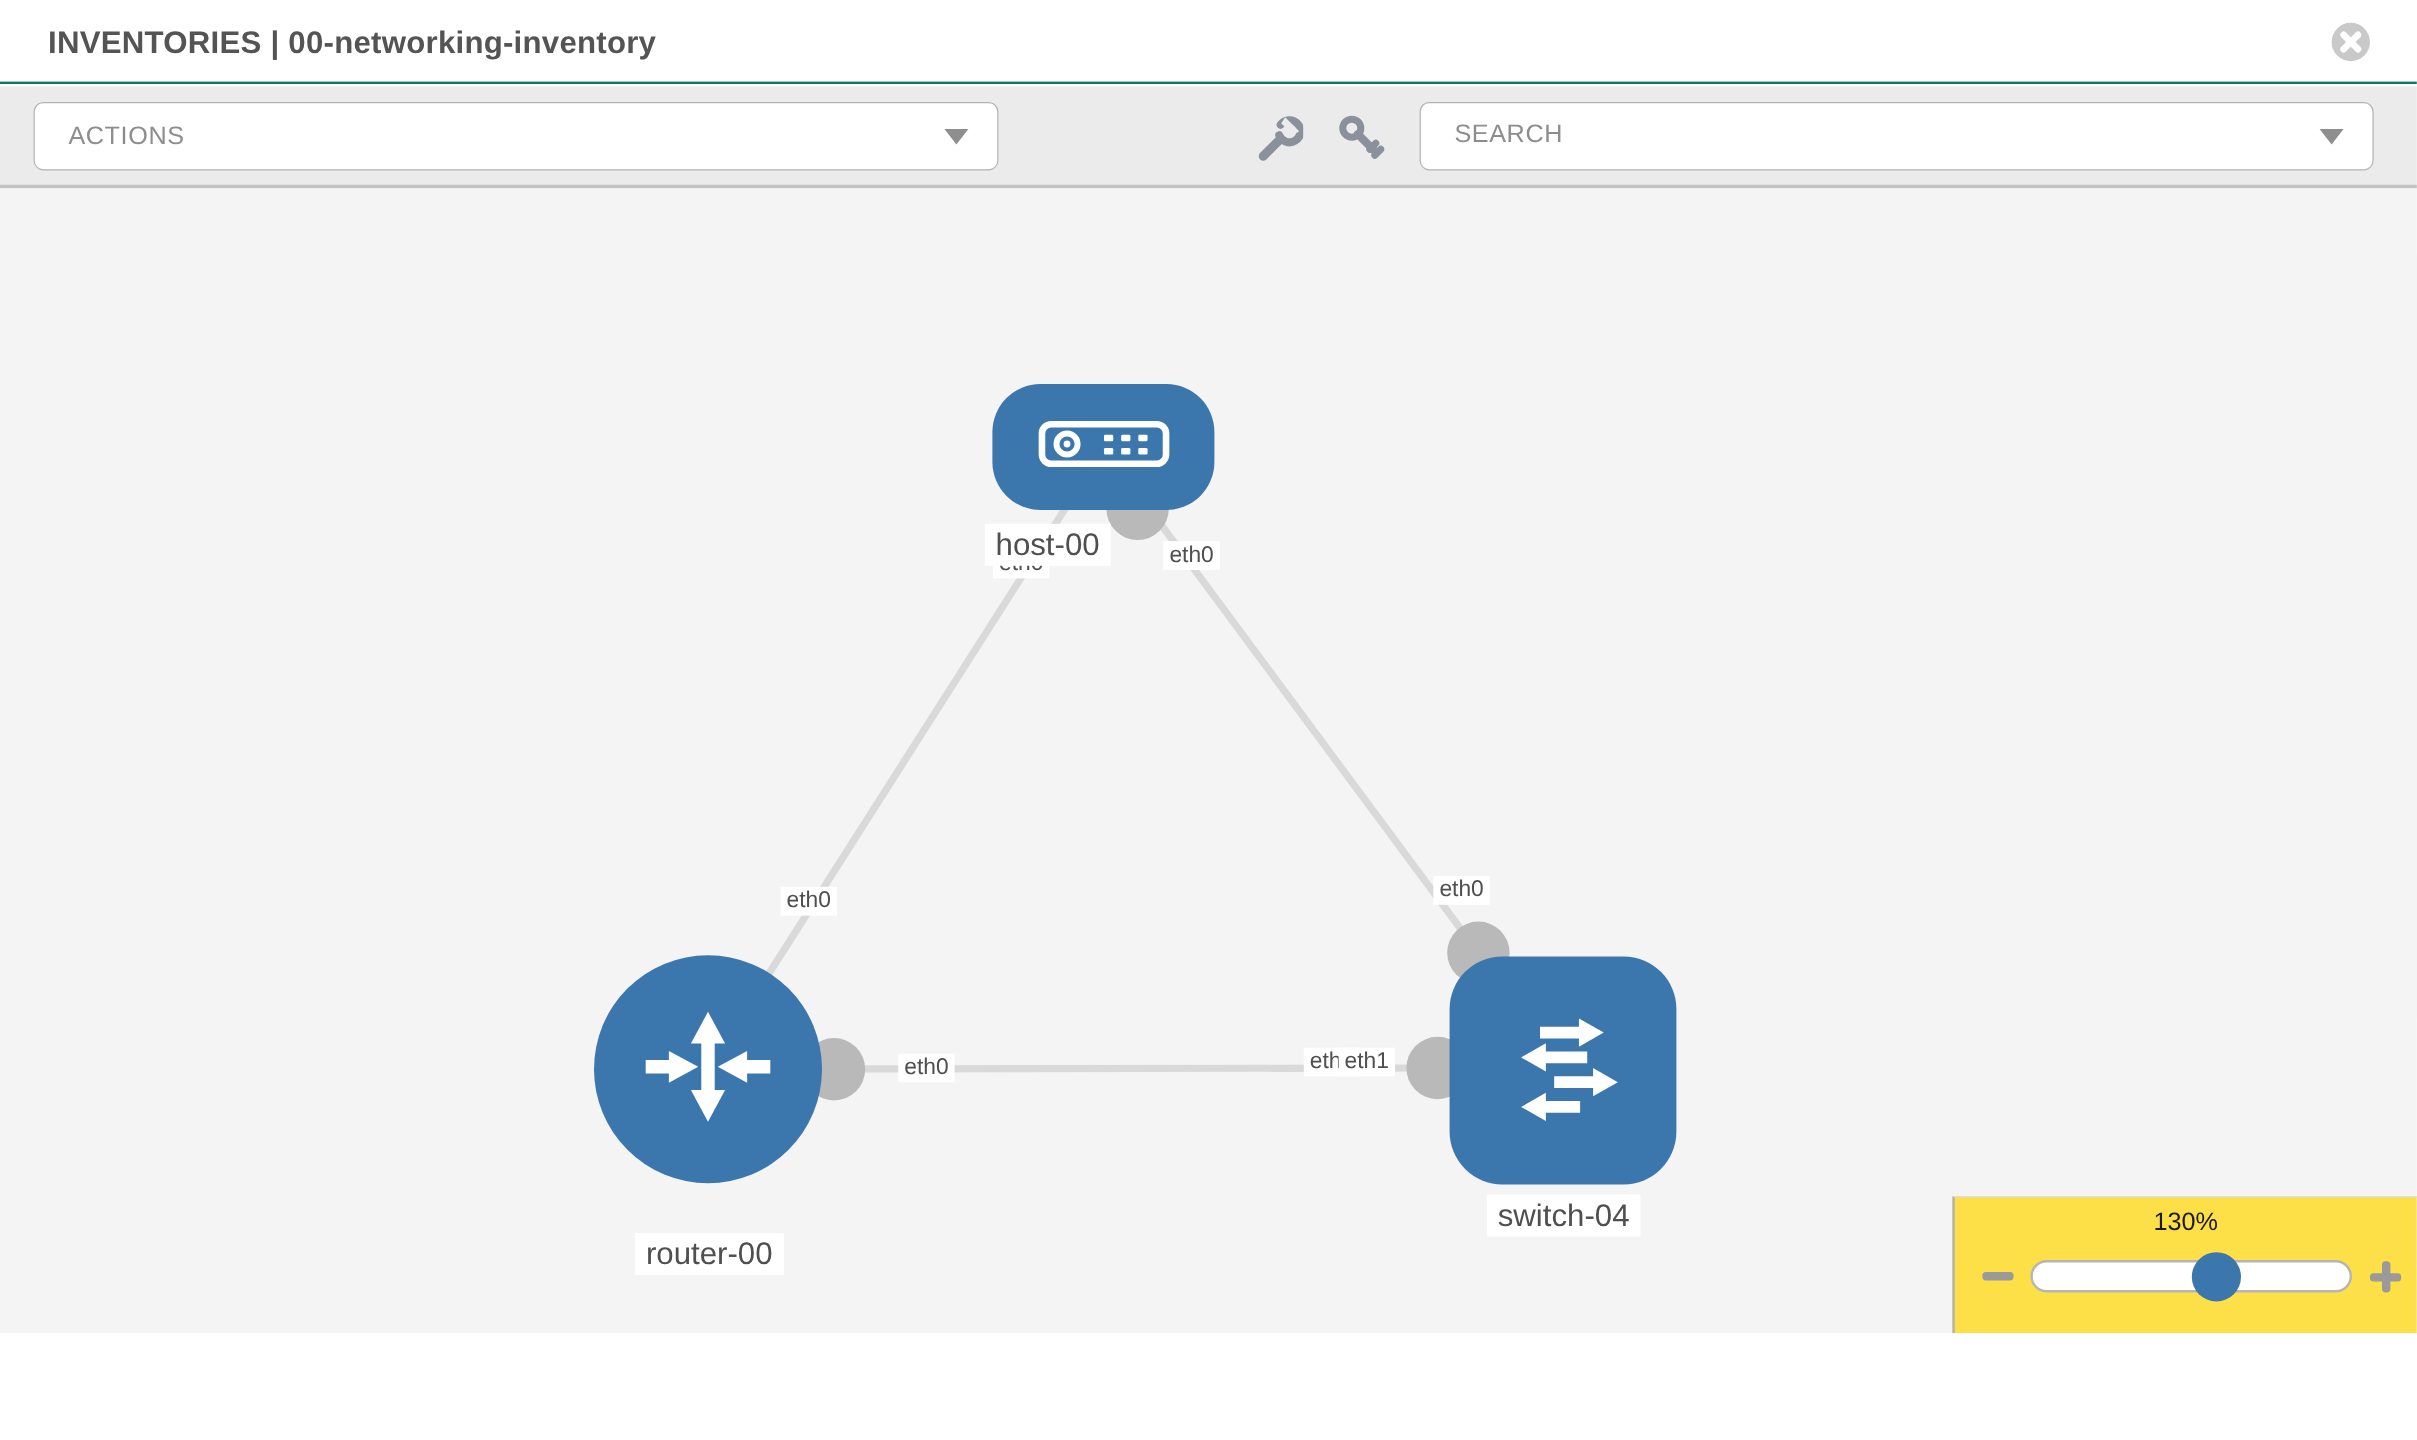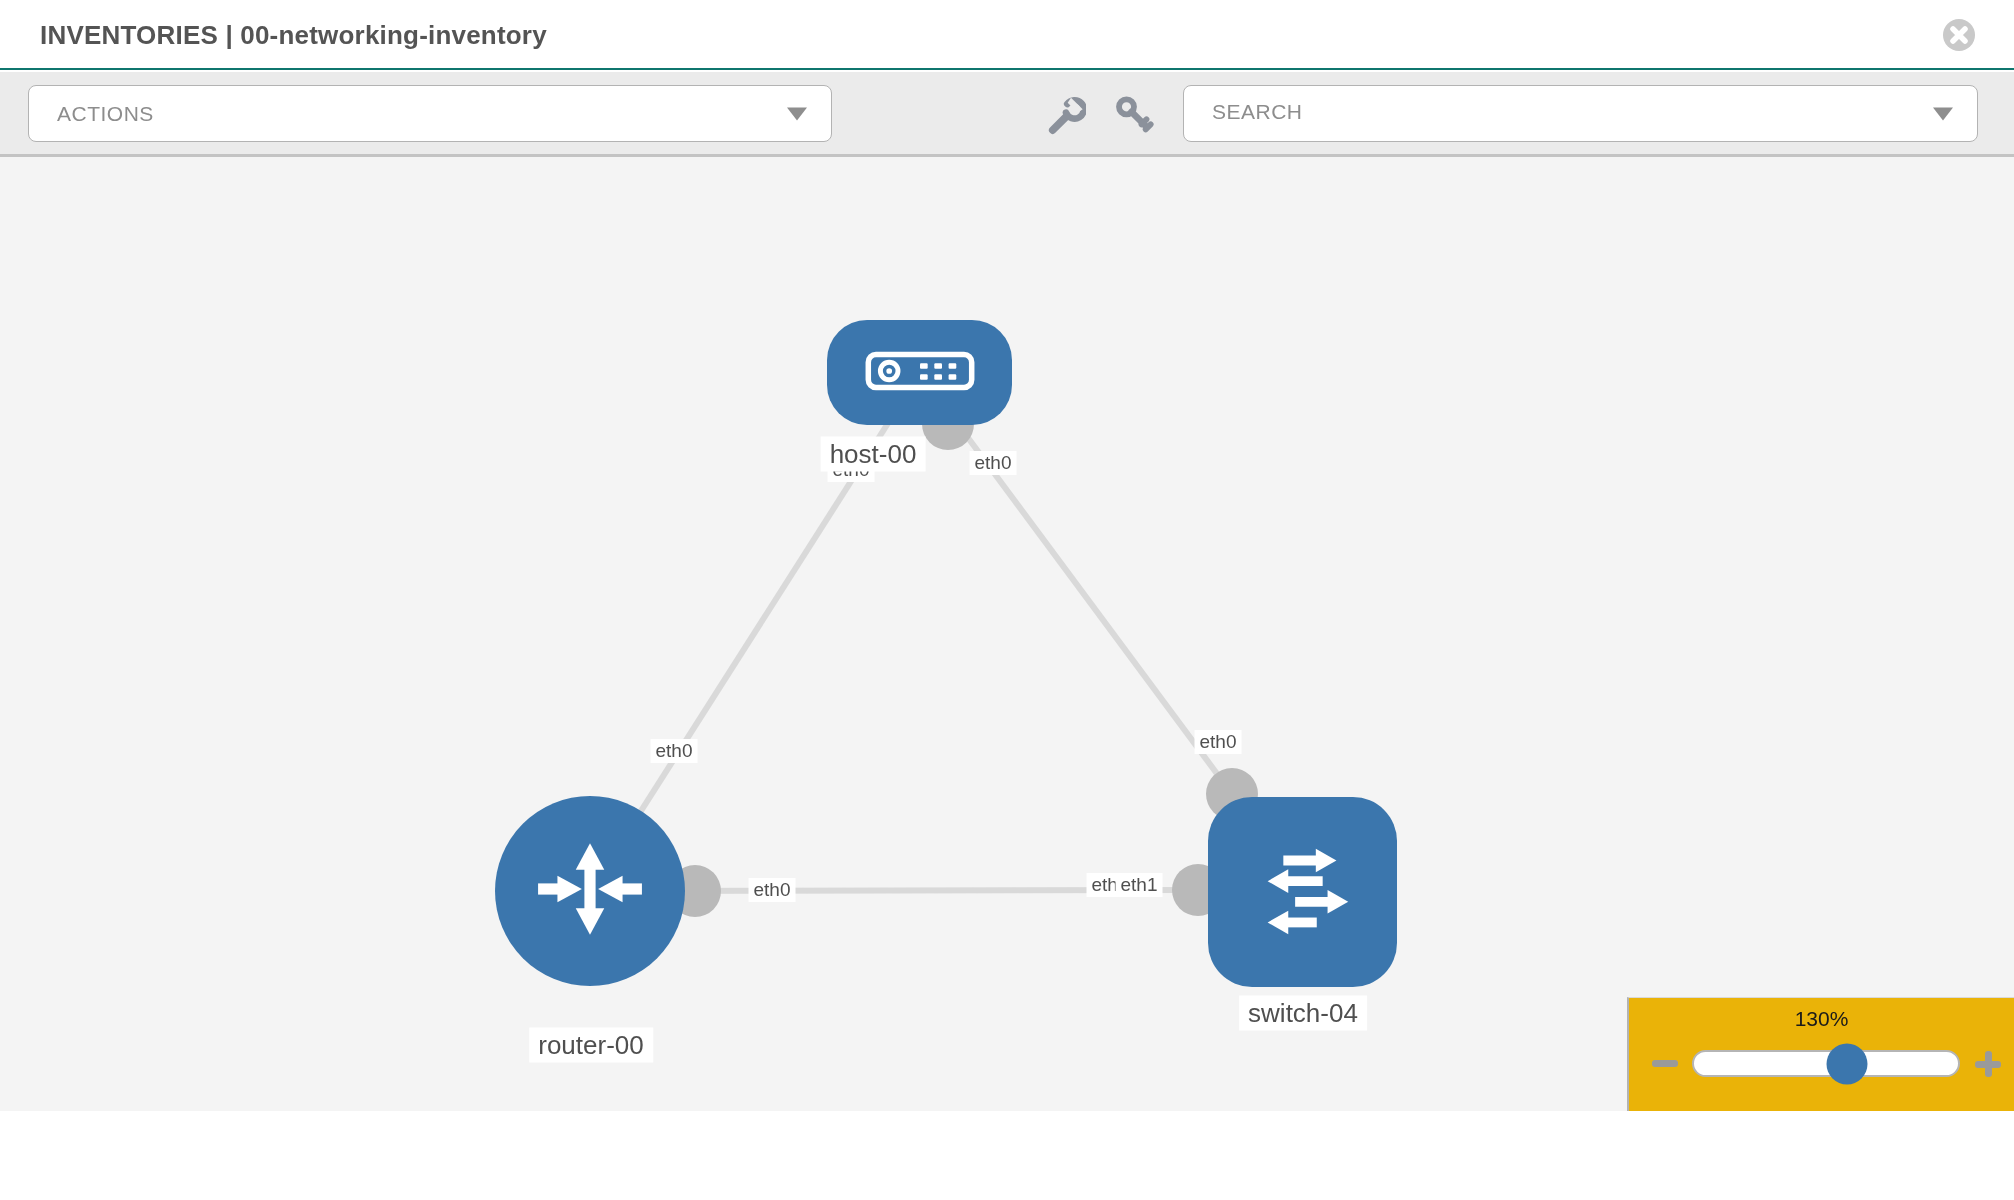--- a/index.html
+++ b/index.html
@@ -49,21 +49,21 @@
   .node-host{left:827px;top:163px;width:185px;height:105px;border-radius:40px;}
   .node-router{left:495px;top:639px;width:190px;height:190px;border-radius:50%;}
   .node-switch{left:1208px;top:640px;width:189px;height:190px;border-radius:44px;}
 
   .graph-label{position:absolute;transform:translate(-50%,-50%);background:#fff;
     color:var(--label-text);white-space:nowrap;}
   .node-label{font-size:26px;padding:2px 9px;}
   .if-label{font-size:19px;padding:1px 5px;}
 
   
-  .zoom-panel{position:absolute;right:0;bottom:0;width:387px;height:114px;background:#eab308;
+  .zoom-panel{position:absolute;right:0;bottom:0;width:387px;height:114px;background:#fde047;
     border-left:2px solid #b3b3b3;border-top:1px solid #d9d9d9;}
   .zoom-level{margin-top:9px;text-align:center;font-size:21px;color:#1a1a1a;}
   .zoom-row{position:relative;margin-top:12px;height:40px;}
   .zoom-minus{position:absolute;left:23px;top:17px;width:26px;height:7px;background:#9a9a9a;
     border-radius:3px;cursor:pointer;}
   .zoom-plus{position:absolute;left:346px;top:8px;width:26px;height:26px;cursor:pointer;}
   .zoom-plus::before{content:"";position:absolute;left:0;top:10px;width:26px;height:7px;
     background:#9a9a9a;border-radius:3px;}
   .zoom-plus::after{content:"";position:absolute;left:10px;top:0;width:7px;height:26px;
     background:#9a9a9a;border-radius:3px;}

